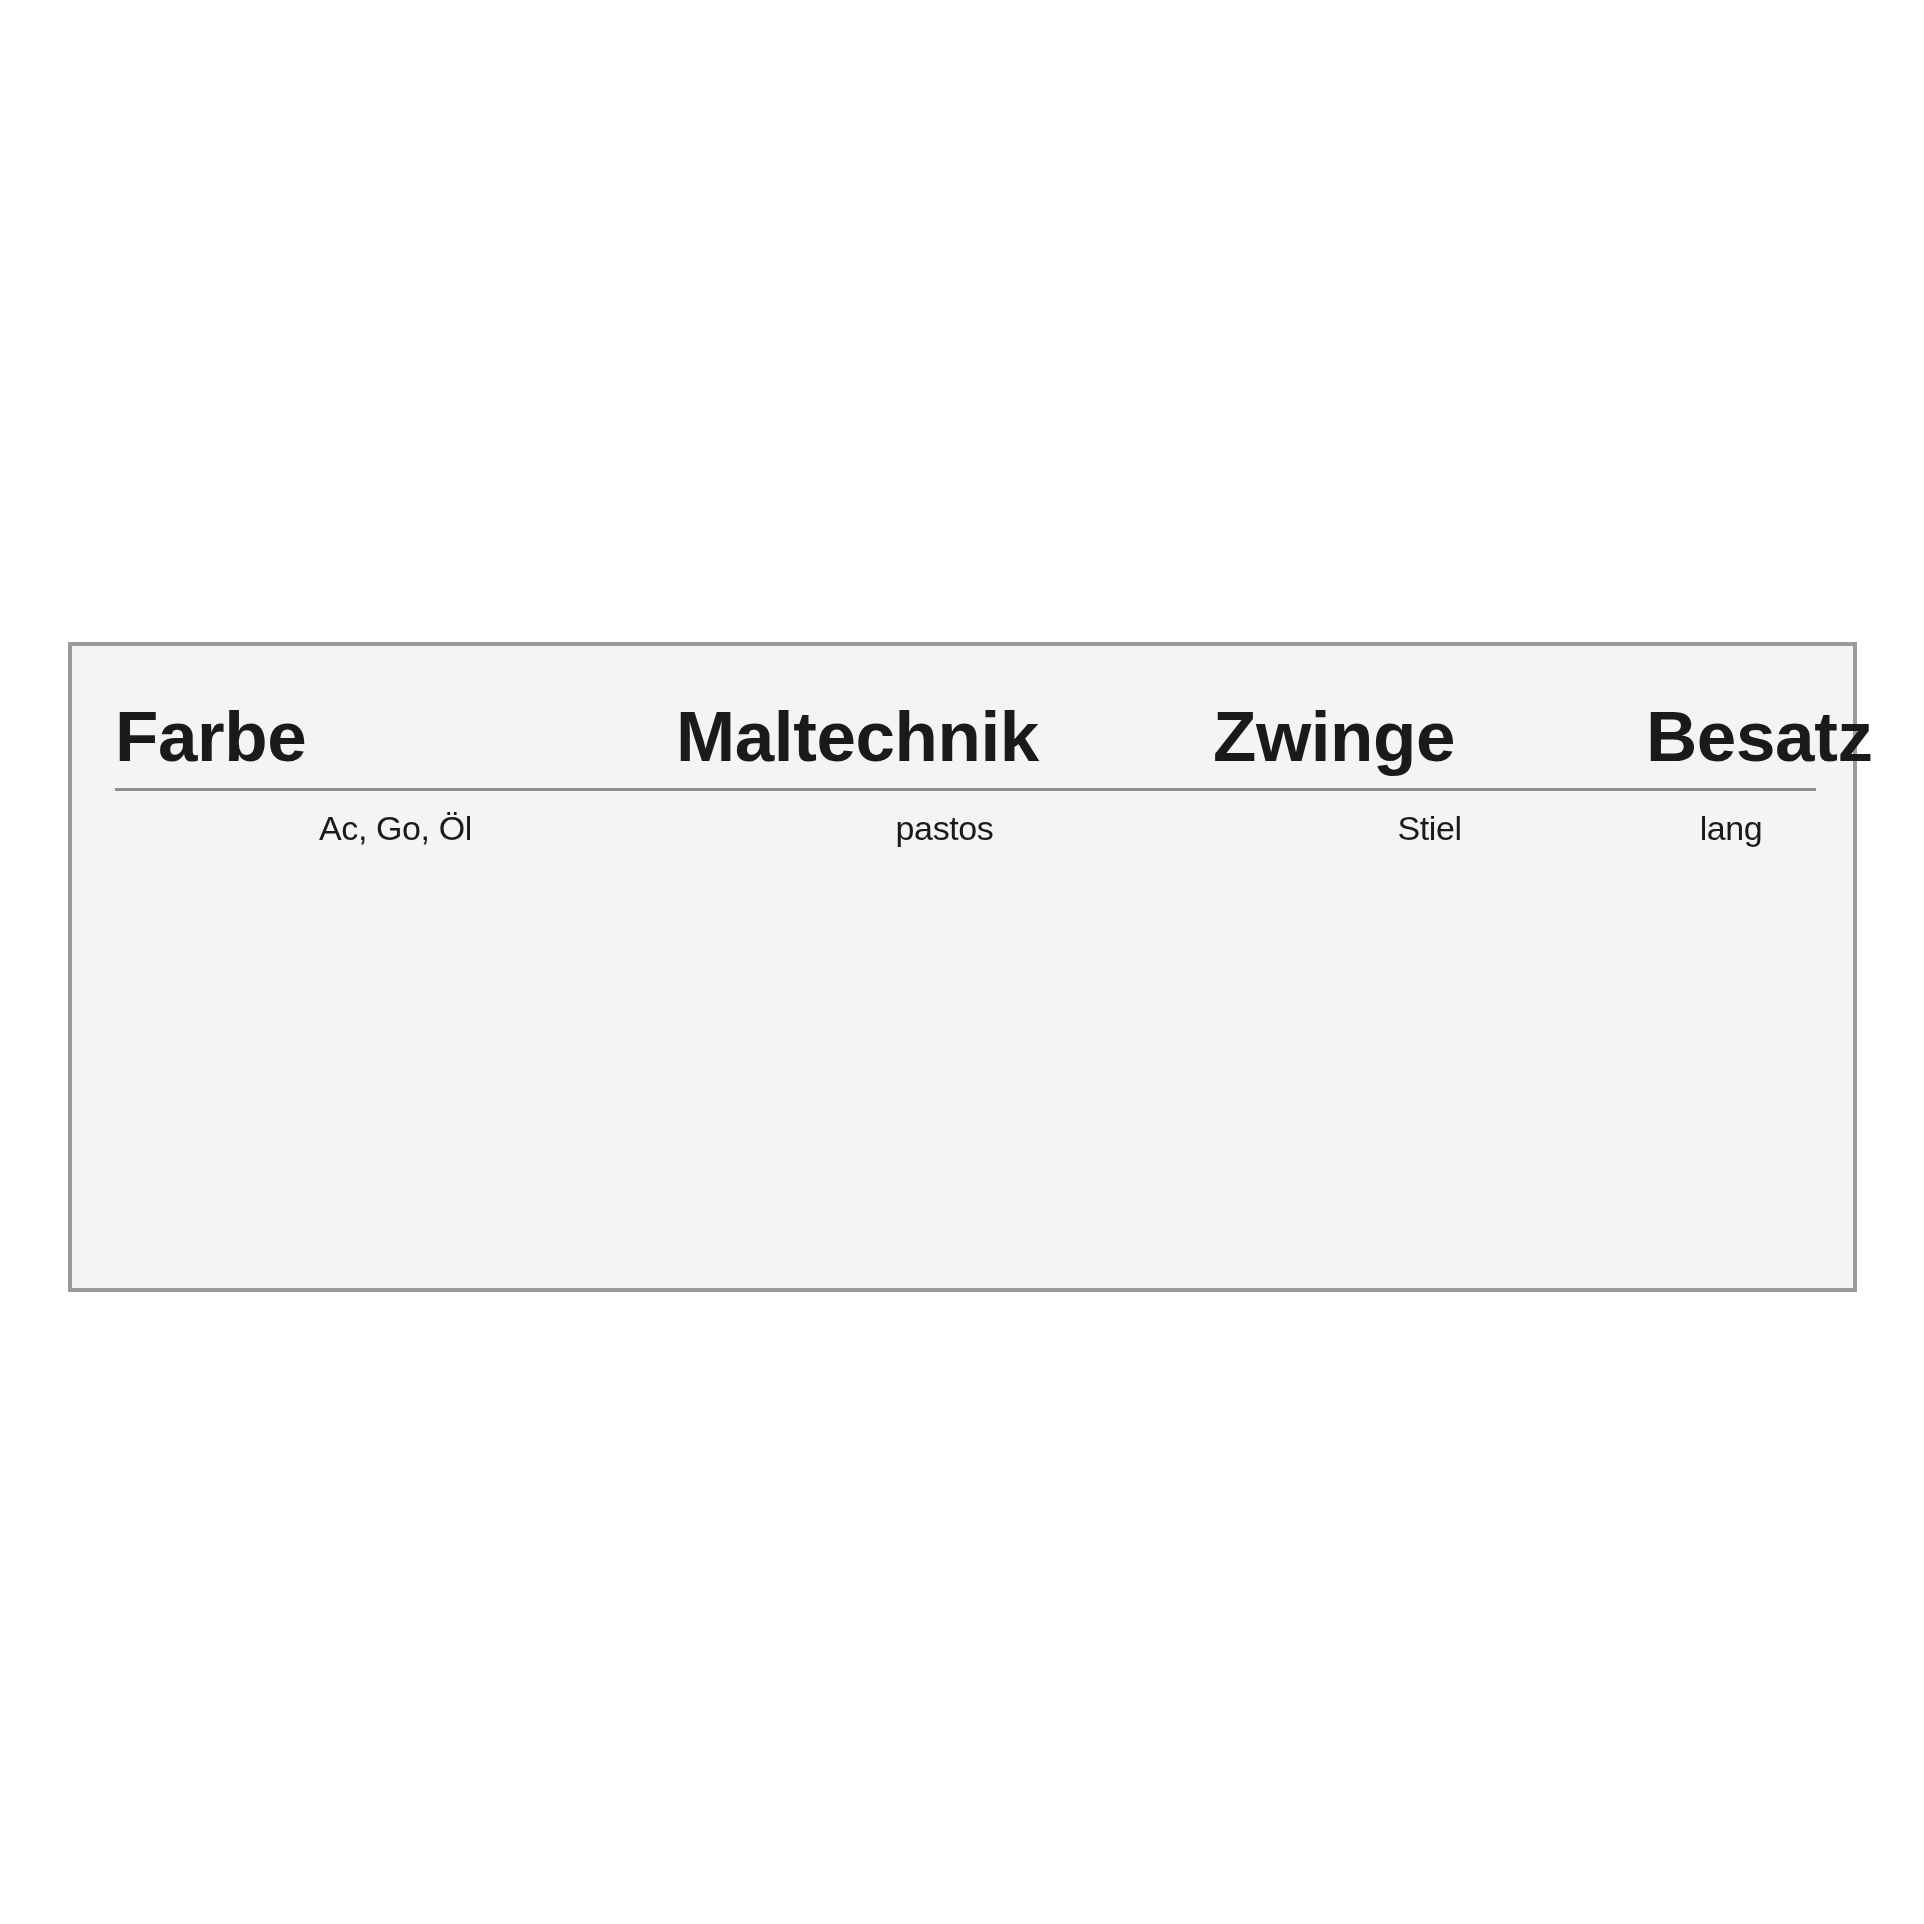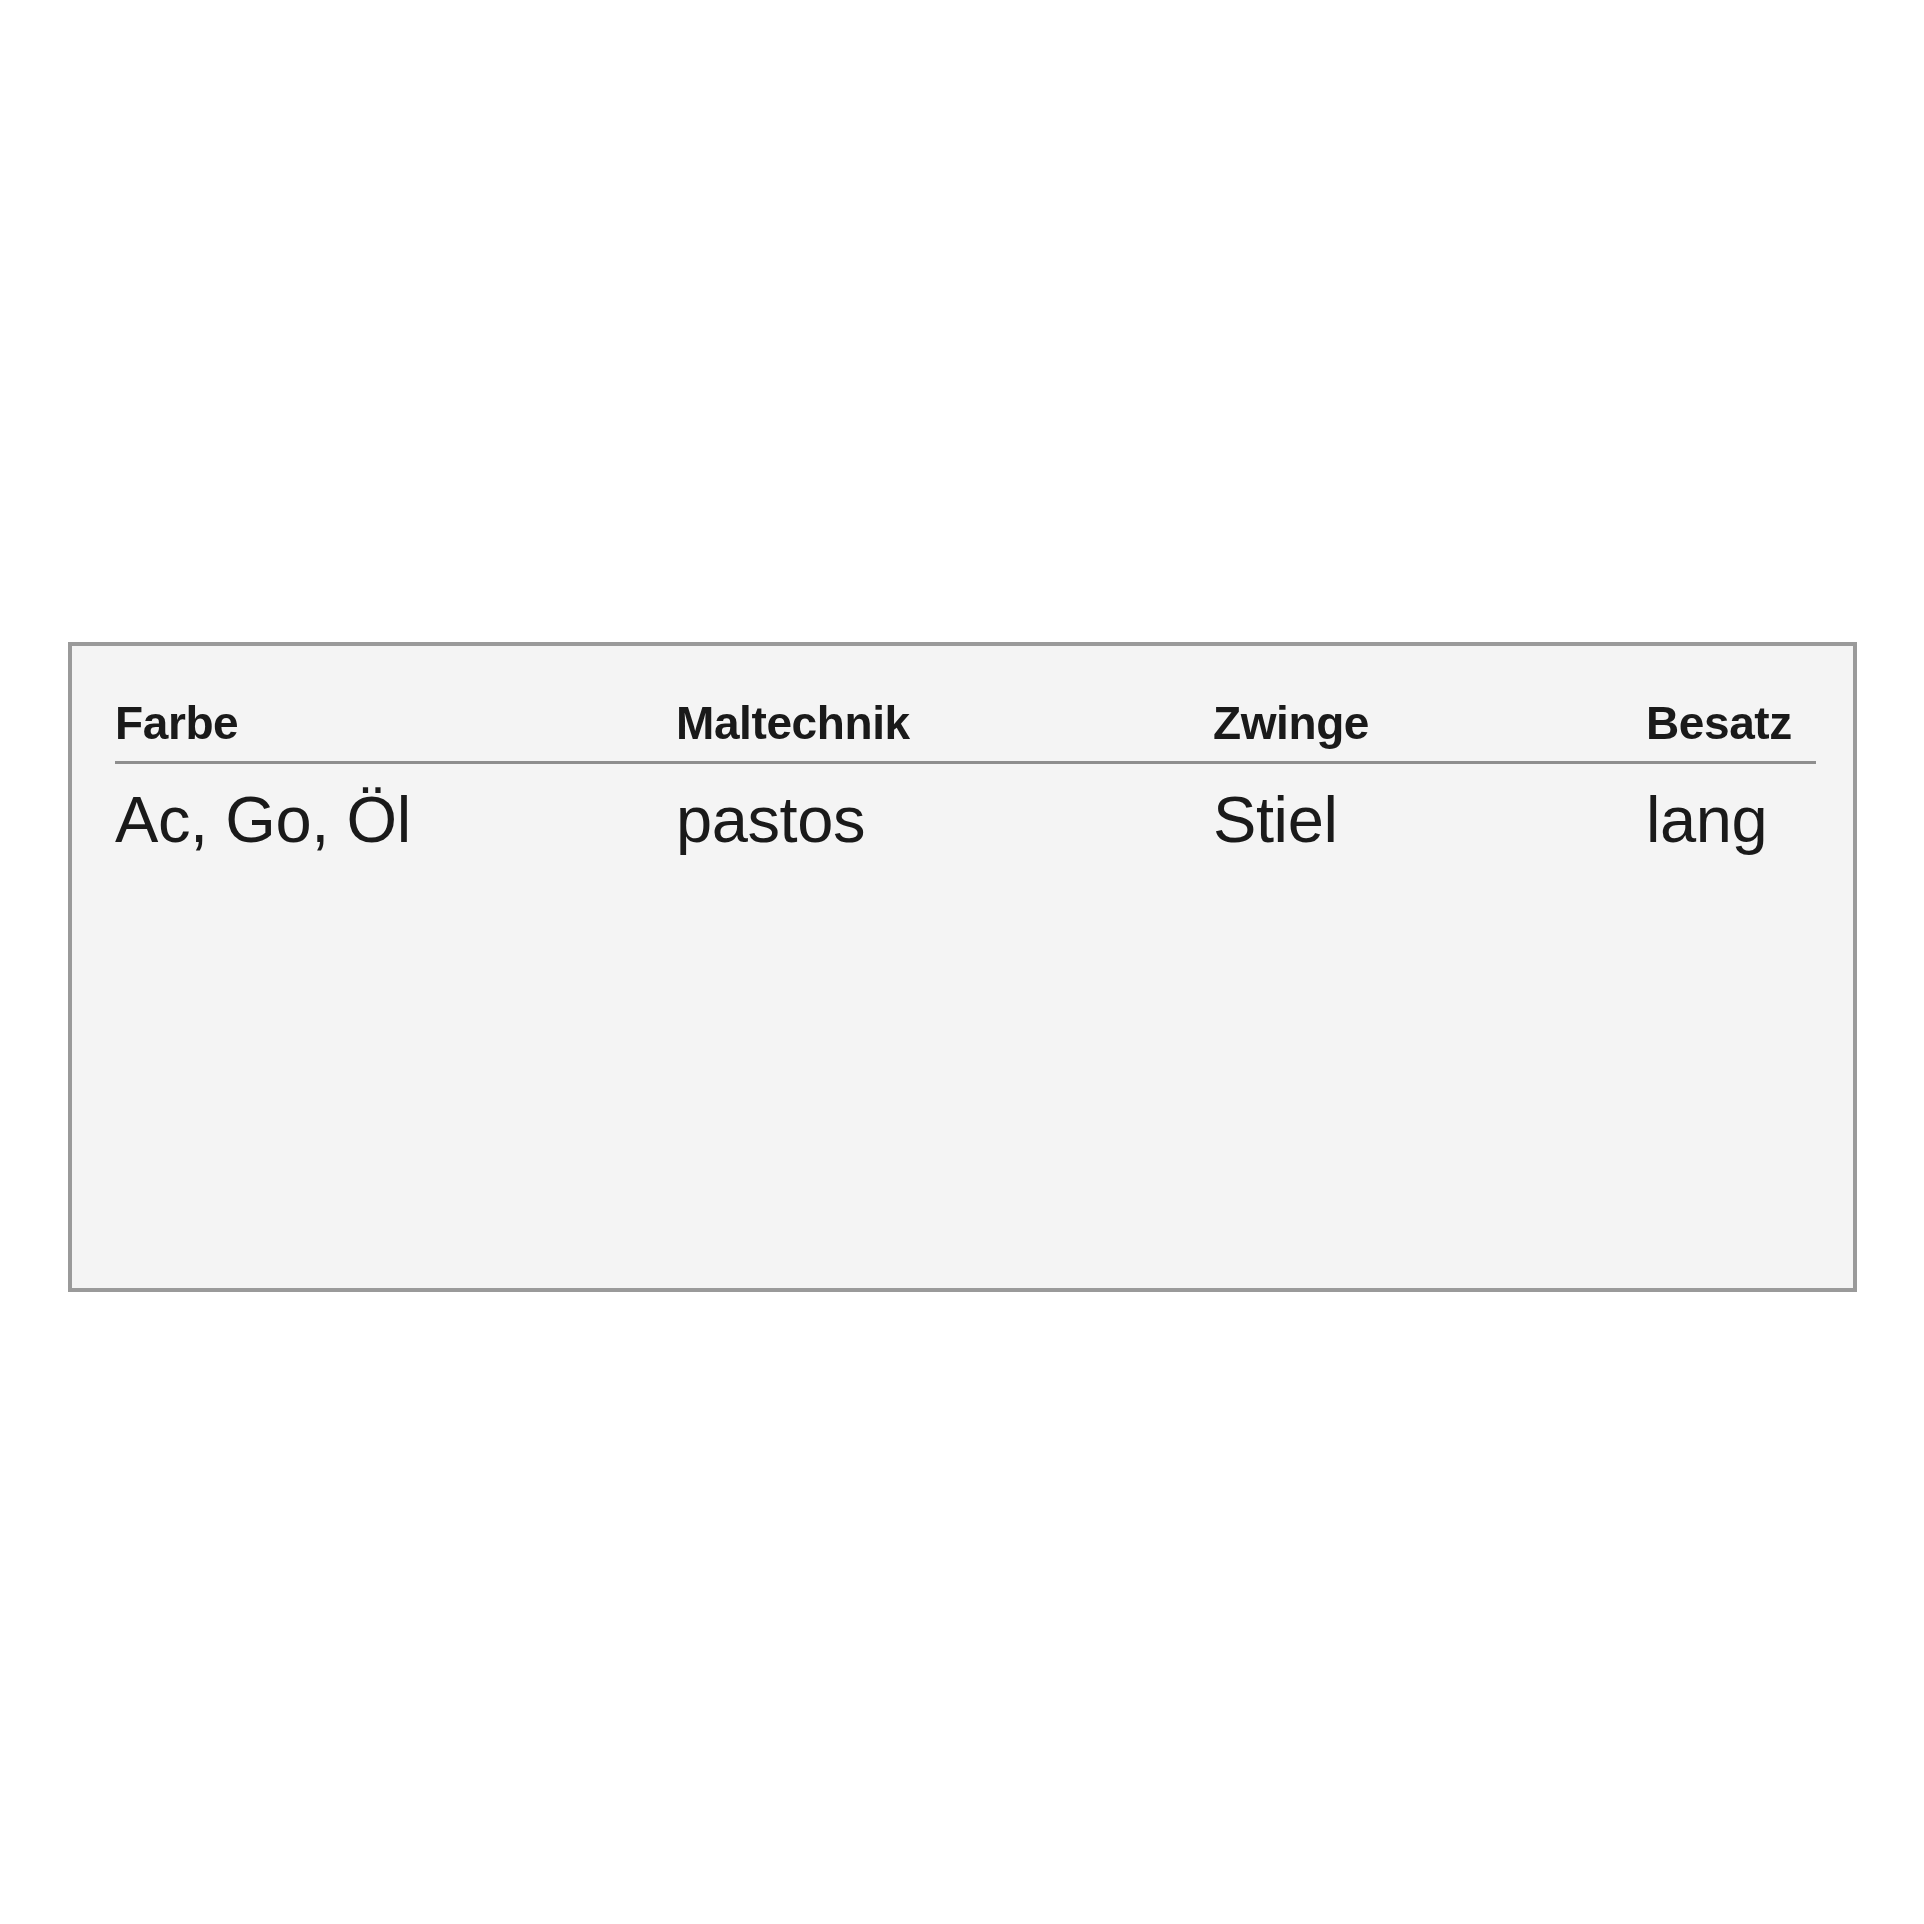--- a/index.html
+++ b/index.html
@@ -48,32 +48,32 @@
     table-layout: fixed;
   }
 
   .spec-table col.c1 { width: 561px; }
   .spec-table col.c2 { width: 537px; }
   .spec-table col.c3 { width: 433px; }
   .spec-table col.c4 { width: 170px; }
 
   .spec-table th {
     text-align: left;
-    font-size: 46px;
+    font-size: 71px;
     font-weight: bold;
     color: #1a1a1a;
     padding: 0 0 11.2px 0;
     border-bottom: 3.2px solid #8e8e8e;
     letter-spacing: -0.4px;
     white-space: nowrap;
   }
 
   .spec-table td {
-    text-align: left;
-    font-size: 65px;
+    text-align: center;
+    font-size: 34px;
     font-weight: normal;
     color: #1a1a1a;
     padding: 17.6px 0 0 0;
     letter-spacing: -0.4px;
     white-space: nowrap;
   }
 
   .block-gap {
     height: 63px;
   }

